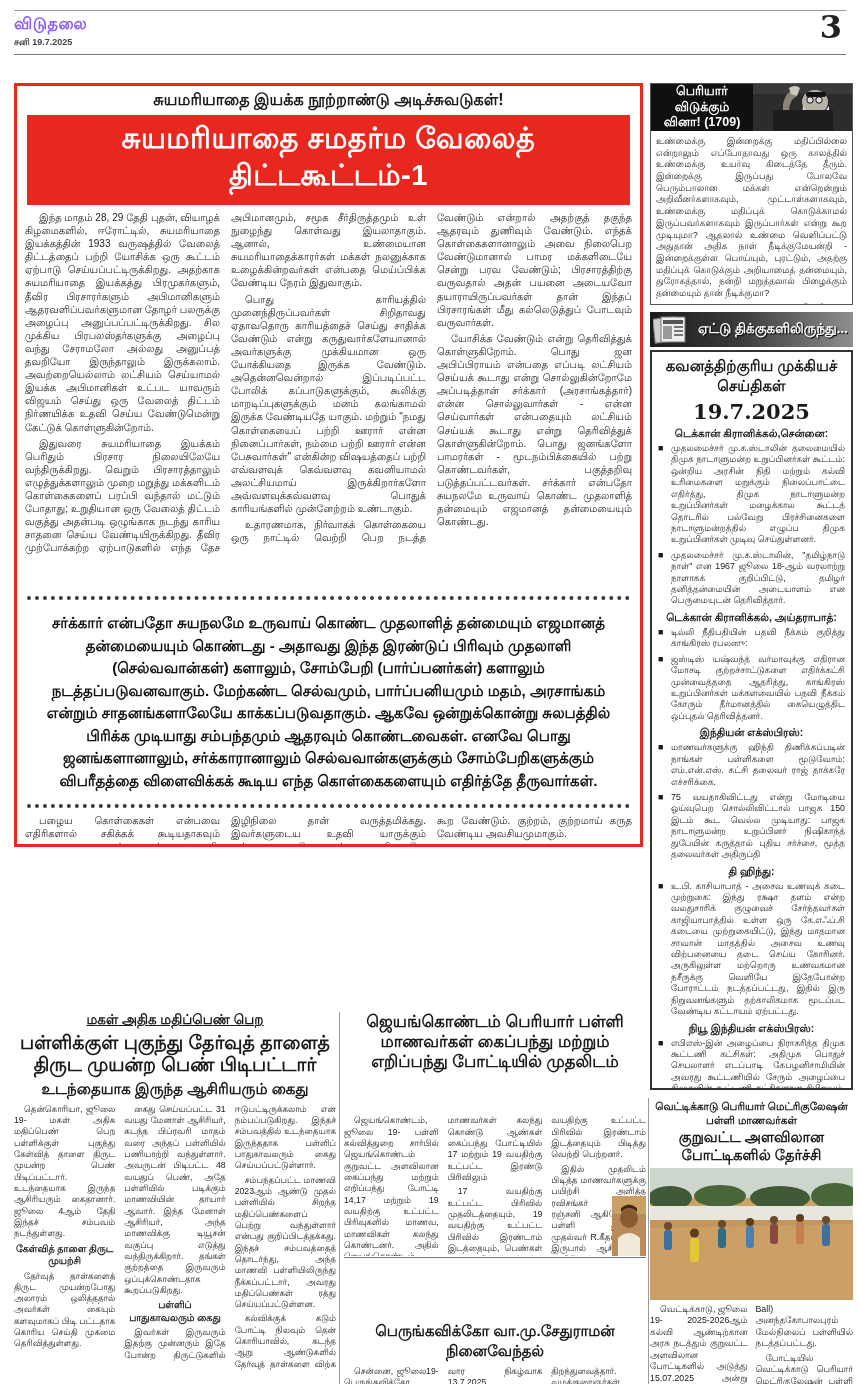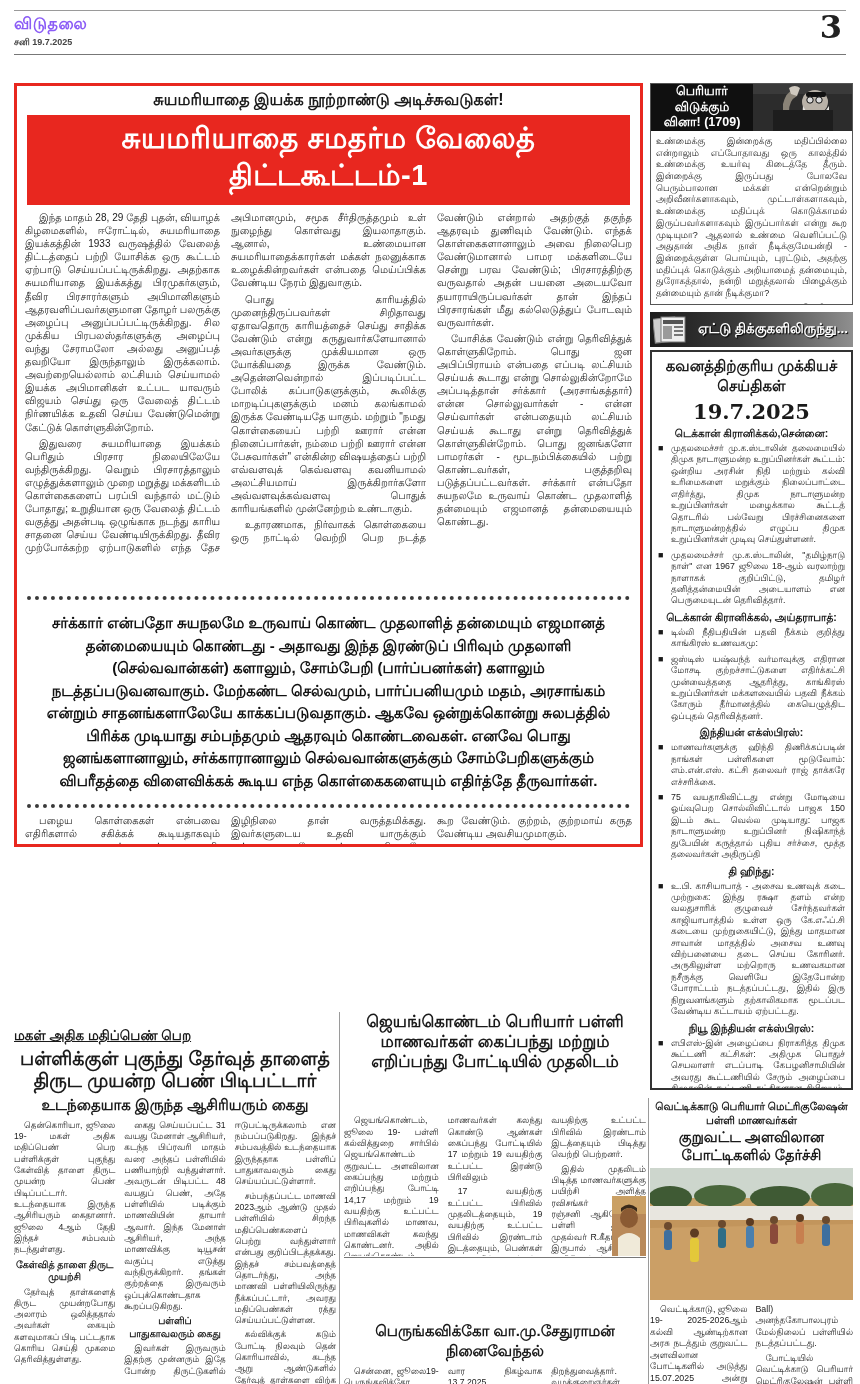--- a/index.html
+++ b/index.html
@@ -52,21 +52,21 @@
   
   .photo-story{position:absolute;left:650px;top:1098px;width:203px;height:286px;overflow:hidden;}
   .photo-story .h1{text-align:center;font-weight:bold;font-size:10.5px;margin:2px 0 1px;}
   .photo-story .h2{text-align:center;font-weight:bold;font-size:14.5px;margin:0 0 3px;}
   .photo-story .photo{width:203px;height:132px;display:block;}
   .photo-story .body{columns:2;column-gap:8px;font-size:8.8px;line-height:1.3;text-align:justify;height:108px;overflow:hidden;margin-top:4px;}
   .photo-story .body p{margin:0 0 3px;text-indent:10px;}
 
   
   .exam-article{position:absolute;left:14px;top:1012px;width:322px;height:372px;overflow:hidden;}
-  .exam-kicker{font-weight:bold;font-size:13.5px;text-decoration:underline;margin:16px 0 3px;}
+  .exam-kicker{text-align:center;font-weight:bold;font-size:13.5px;text-decoration:underline;margin:0 0 3px;}
   .exam-headline{text-align:center;font-weight:bold;font-size:19px;line-height:1.18;margin:0 0 3px;}
   .exam-subhead{text-align:center;font-weight:bold;font-size:15px;margin:0 0 4px;}
   .exam-body{columns:3;column-gap:9px;font-size:8.7px;line-height:1.3;text-align:justify;height:268px;overflow:hidden;}
   .exam-body p{margin:0 0 3px;text-indent:10px;}
   .exam-body h4{margin:3px 0;text-align:center;font-size:9.6px;}
 
   
   .jey-article{position:absolute;left:344px;top:1012px;width:302px;height:244px;overflow:hidden;}
   .jey-headline{text-align:center;font-weight:bold;font-size:16.5px;line-height:1.2;margin:0 0 4px;}
   .jey-body{columns:3;column-gap:9px;font-size:8.7px;line-height:1.3;text-align:justify;height:186px;overflow:hidden;margin-top:44px;}
@@ -153,21 +153,21 @@
     <div class="digest-sec-head">டெக்கான் கிரானிக்கல்,சென்னை:</div>
     <div>
 
     <p class="digest-item"><span class="bullet">■</span><span>முதலமைச்சர் மு.க.ஸ்டாலின் தலைமையில் திமுக நாடாளுமன்ற உறுப்பினர்கள் கூட்டம்: ஒன்றிய அரசின் நிதி மற்றும் கல்வி உரிமைகளை மறுக்கும் நிலைப்பாட்டை எதிர்த்து, திமுக நாடாளுமன்ற உறுப்பினர்கள் மழைக்கால கூட்டத் தொடரில் பல்வேறு பிரச்சினைகளை நாடாளுமன்றத்தில் எழுப்ப திமுக உறுப்பினர்கள் முடிவு செய்துள்ளனர்.</span></p>
         <p class="digest-item"><span class="bullet">■</span><span>முதலமைச்சர் மு.க.ஸ்டாலின், "தமிழ்நாடு நாள்" என 1967 ஜூலை 18-ஆம் வரலாற்று நாளாகக் குறிப்பிட்டு, தமிழர் தனித்தன்மையின் அடையாளம் என பெருமையுடன் தெரிவித்தார்.</span></p>
       </div>
 
     <div class="digest-sec-head">டெக்கான் கிரானிக்கல், அய்தராபாத்:</div>
     <div>
 
-    <p class="digest-item"><span class="bullet">■</span><span>டில்லி நீதிபதியின் பதவி நீக்கம் குறித்து காங்கிரஸ் உணவகமு:</span></p>
+    <p class="digest-item"><span class="bullet">■</span><span>டில்லி நீதிபதியின் பதவி நீக்கம் குறித்து காங்கிரஸ் ரபலஸு:</span></p>
         <p class="digest-item"><span class="bullet">■</span><span>ஜஸ்டிஸ் யஷ்வந்த் வர்மாவுக்கு எதிரான மோசடி குற்றச்சாட்டுகளை எதிர்க்கட்சி முன்வைத்ததை ஆதரித்து, காங்கிரஸ் உறுப்பினர்கள் மக்களவையில் பதவி நீக்கம் கோரும் தீர்மானத்தில் கையெழுத்திட ஒப்புதல் தெரிவித்தனர்.</span></p>
       </div>
 
     <div class="digest-sec-head">இந்தியன் எக்ஸ்பிரஸ்:</div>
     <div>
 
     <p class="digest-item"><span class="bullet">■</span><span>மாணவர்களுக்கு ஹிந்தி திணிக்கப்படின் நாங்கள் பள்ளிகளை மூடுவோம்: எம்.என்.எஸ். கட்சி தலைவர் ராஜ் தாக்கரே எச்சரிக்கை.</span></p>
         <p class="digest-item"><span class="bullet">■</span><span>75 வயதாகிவிட்டது என்று மோடியை ஓய்வுபெற சொல்லிவிட்டால் பாஜக 150 இடம் கூட வெல்ல முடியாது: பாஜக நாடாளுமன்ற உறுப்பினர் நிஷிகாந்த் துபேயின் கருத்தால் புதிய சர்ச்சை, மூத்த தலைவர்கள் அதிருப்தி</span></p>
       </div>
 

